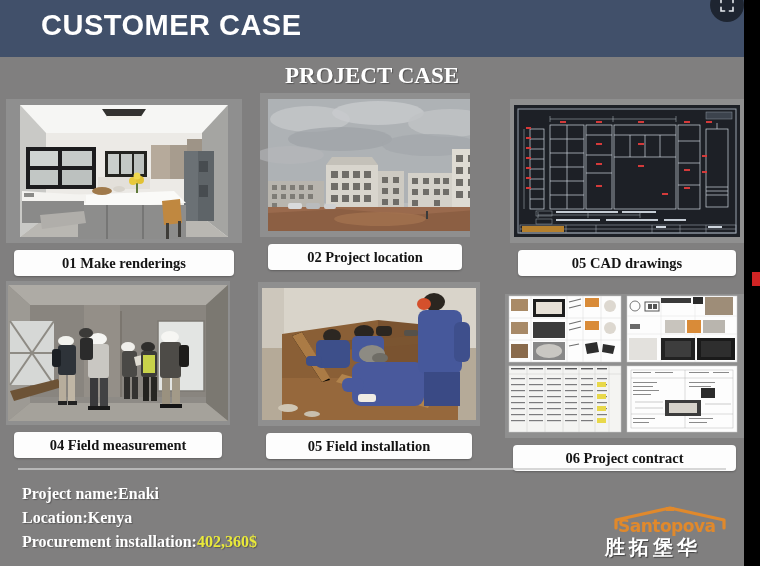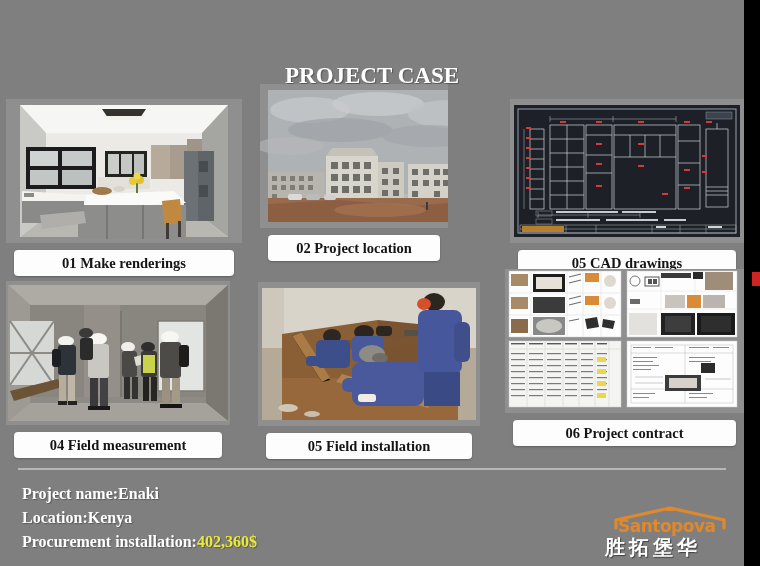--- a/index.html
+++ b/index.html
@@ -91,20 +91,28 @@
   #red-tick {
     position: absolute; right: 0px; top: 272px; width: 8px; height: 14px;
     background: #d02424;
   }
 </style>
 </head>
 <body>
 
 <div id="slide">
 
+  <div id="header">
+    <div id="header-title">CUSTOMER CASE</div>
+    <div id="fullscreen-btn">
+      <svg width="16" height="16" viewBox="0 0 16 16">
+        <path d="M2 5.6V2h3.6M10.4 2H14v3.6M14 10.4V14h-3.6M5.6 14H2v-3.6" fill="none" stroke="#e7ebf0" stroke-width="1.6" stroke-linecap="round"></path>
+      </svg>
+    </div>
+  </div>
 
   <div id="section-title">PROJECT CASE</div>
 
   <div class="card" style="left:6px; top:99px; width:236px; height:178px;">
     <div class="photo">
       <svg width="236" height="144" viewBox="0 0 236 144" preserveAspectRatio="none">
         <rect width="236" height="144" fill="#8f8f8f"></rect>
 
         <rect x="14" y="6" width="208" height="132" fill="#e9e9e7"></rect>
 
@@ -164,21 +172,21 @@
         <polygon points="156,102 174,100 176,124 158,126" fill="#c08840"></polygon>
         <rect x="160" y="124" width="3" height="16" fill="#3e3c38"></rect>
         <rect x="172" y="122" width="3" height="16" fill="#3e3c38"></rect>
 
         <rect x="18" y="94" width="10" height="4" fill="#8a8a87"></rect>
       </svg>
     </div>
     <div class="caption">01 Make renderings</div>
   </div>
 
-  <div class="card" style="left:260px; top:84px; width:188px; height:178px;">
+  <div class="card" style="left:260px; top:93px; width:210px; height:178px;">
     <div class="photo">
       <svg width="236" height="144" viewBox="0 0 236 144" preserveAspectRatio="none">
         <rect width="236" height="144" fill="#8f8f8f"></rect>
         <rect x="8" y="6" width="220" height="132" fill="#b9bcbe"></rect>
 
         <rect x="8" y="6" width="220" height="104" fill="#aeb2b5"></rect>
         <ellipse cx="50" cy="26" rx="40" ry="13" fill="#c3c6c8" opacity=".85"></ellipse>
         <ellipse cx="118" cy="20" rx="46" ry="12" fill="#c8cbcd" opacity=".8"></ellipse>
         <ellipse cx="190" cy="30" rx="42" ry="14" fill="#bfc2c4" opacity=".85"></ellipse>
         <ellipse cx="80" cy="46" rx="52" ry="12" fill="#9ea2a6" opacity=".7"></ellipse>
@@ -504,21 +512,21 @@
 
         <rect x="146" y="48" width="14" height="6" rx="2" fill="#55514a"></rect>
 
         <ellipse cx="30" cy="126" rx="10" ry="4" fill="#cfc6b4"></ellipse>
         <ellipse cx="54" cy="132" rx="8" ry="3" fill="#c8bfae"></ellipse>
       </svg>
     </div>
     <div class="caption">05 Field installation</div>
   </div>
 
-  <div class="card" style="left:505px; top:269px; width:239px; height:226px;">
+  <div class="card" style="left:505px; top:294px; width:239px; height:226px;">
     <div class="photo">
       <svg width="239" height="144" viewBox="0 0 239 144" preserveAspectRatio="none">
         <rect width="239" height="144" fill="#8f8f8f"></rect>
 
         <rect x="4" y="2" width="112" height="66" fill="#fdfdfd" stroke="#cfcfcf" stroke-width=".5"></rect>
         <g stroke="#d8d8d8" stroke-width=".5">
           <line x1="4" y1="24" x2="116" y2="24"></line>
             <line x1="4" y1="46" x2="116" y2="46"></line>
           <line x1="26" y1="2" x2="26" y2="68"></line>
             <line x1="62" y1="2" x2="62" y2="68"></line>

